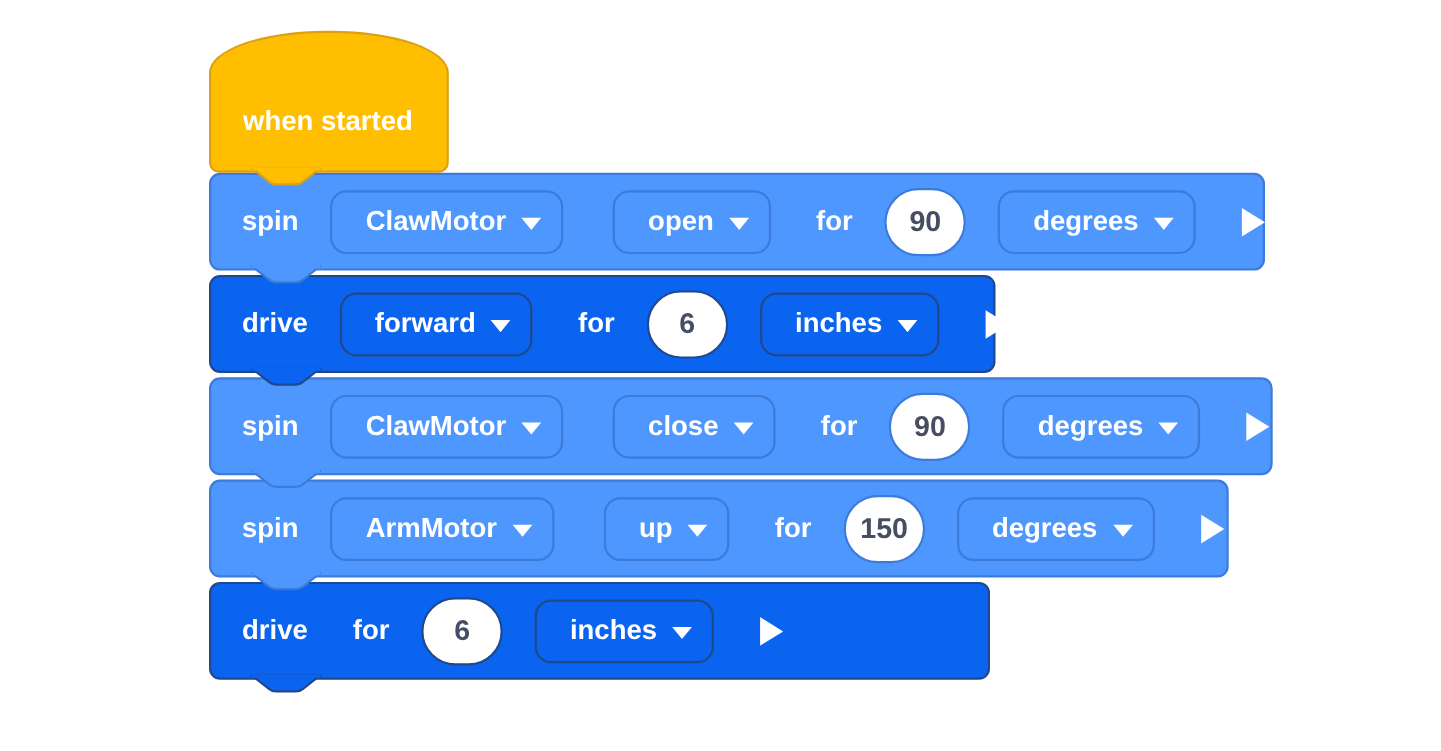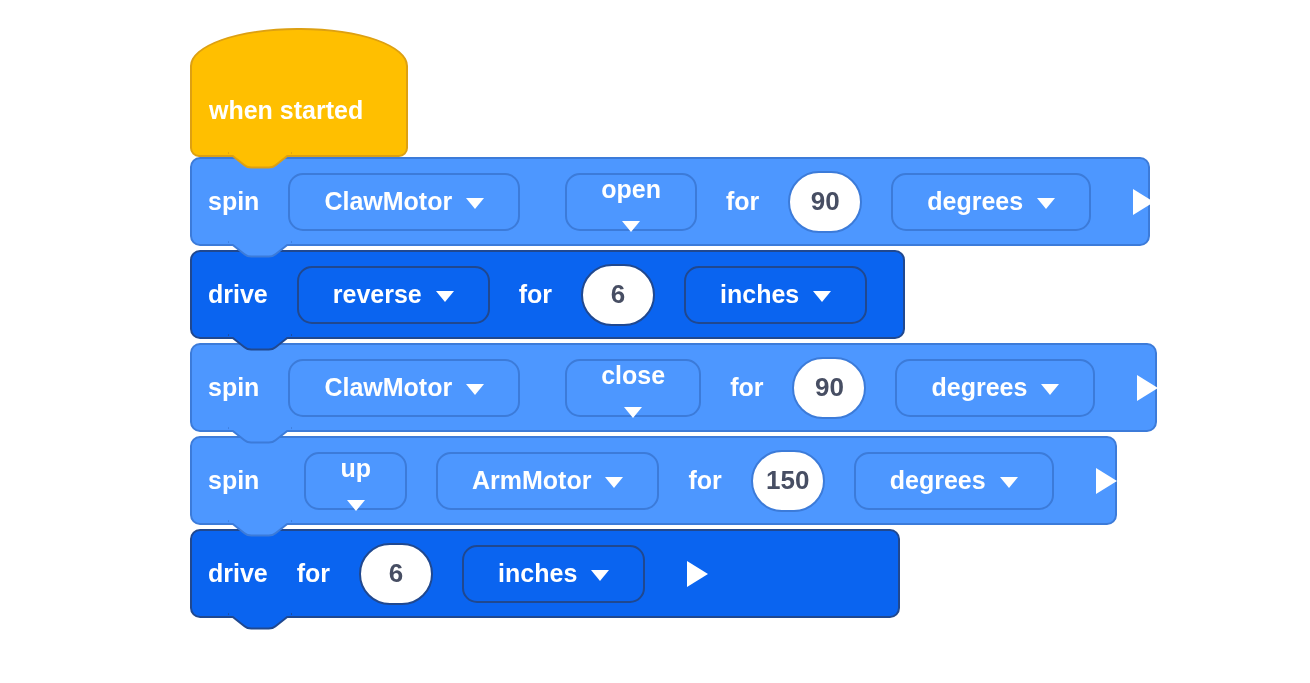--- a/index.html
+++ b/index.html
@@ -38,32 +38,32 @@
     padding:0 18px 0 16px;
   }
   .b1{margin-top:0;width:960px;}
   .b2{width:715px;}
   .b3{width:967px;}
   .b4{width:927px;}
   .b5{width:710px;}
   .spin{background:var(--spin-fill,#4D97FF);border-color:var(--spin-border,#3C7BD9);}
   .drive{background:var(--drive-fill,#0A64F0);border-color:var(--drive-border,#20488F);}
 
-  .label{font-size:25px;font-weight:700;color:var(--text,#fff);white-space:nowrap;}
+  .label{font-size:25px;font-weight:700;color:var(--text,#fff);white-space:nowrap;margin-left:12px;}
 
   
   .dd{
     height:58px;box-sizing:border-box;
     border-radius:15px;border:2px solid;
     display:flex;align-items:center;gap:14px;
-    padding:0 34px;cursor:pointer;
+    padding:0 18px;cursor:pointer;
   }
   .spin .dd{background:var(--spin-fill,#4D97FF);border-color:var(--spin-border,#3C7BD9);}
   .drive .dd{background:var(--drive-fill,#0A64F0);border-color:var(--drive-border,#20488F);}
-  .spin .dd.direction{margin-left:16px;flex-direction:column;}
+  .spin .dd.direction{margin-left:16px;}
   .arrow-down{
     width:0;height:0;
     border-left:9px solid transparent;
     border-right:9px solid transparent;
     border-top:11px solid #fff;
     margin-top:3px;
   }
 
   
   .oval{
@@ -129,21 +129,21 @@
       <span class="play"></span>
       <svg class="tab spin-t" width="64" height="17" viewBox="0 0 64 17">
         <path d="M1 1 L63 1 L47.5 13.2 Q44.8 15.6 40.8 15.6 L23.2 15.6 Q19.2 15.6 16.5 13.2 Z"></path>
         <rect x="1" y="0" width="62" height="3"></rect>
       </svg>
     </div>
 
     <div class="block drive b2" style="z-index:5">
       <span class="label">drive</span>
       <div class="dd">
-        <span class="label">reverse</span>
+        <span class="label">forward</span>
         <span class="arrow-down"></span>
       </div>
       <span class="label">for</span>
       <div class="oval">6</div>
       <div class="dd">
         <span class="label">inches</span>
         <span class="arrow-down"></span>
       </div>
       <span class="play"></span>
       <svg class="tab drive-t" width="64" height="17" viewBox="0 0 64 17">
@@ -170,28 +170,28 @@
       </div>
       <span class="play"></span>
       <svg class="tab spin-t" width="64" height="17" viewBox="0 0 64 17">
         <path d="M1 1 L63 1 L47.5 13.2 Q44.8 15.6 40.8 15.6 L23.2 15.6 Q19.2 15.6 16.5 13.2 Z"></path>
         <rect x="1" y="0" width="62" height="3"></rect>
       </svg>
     </div>
 
     <div class="block spin b4" style="z-index:3">
       <span class="label">spin</span>
+      <div class="dd">
+        <span class="label">ArmMotor</span>
+        <span class="arrow-down"></span>
+      </div>
       <div class="dd direction">
         <span class="label">up</span>
         <span class="arrow-down"></span>
       </div>
-      <div class="dd">
-        <span class="label">ArmMotor</span>
-        <span class="arrow-down"></span>
-      </div>
       <span class="label">for</span>
       <div class="oval">150</div>
       <div class="dd">
         <span class="label">degrees</span>
         <span class="arrow-down"></span>
       </div>
       <span class="play"></span>
       <svg class="tab spin-t" width="64" height="17" viewBox="0 0 64 17">
         <path d="M1 1 L63 1 L47.5 13.2 Q44.8 15.6 40.8 15.6 L23.2 15.6 Q19.2 15.6 16.5 13.2 Z"></path>
         <rect x="1" y="0" width="62" height="3"></rect>

